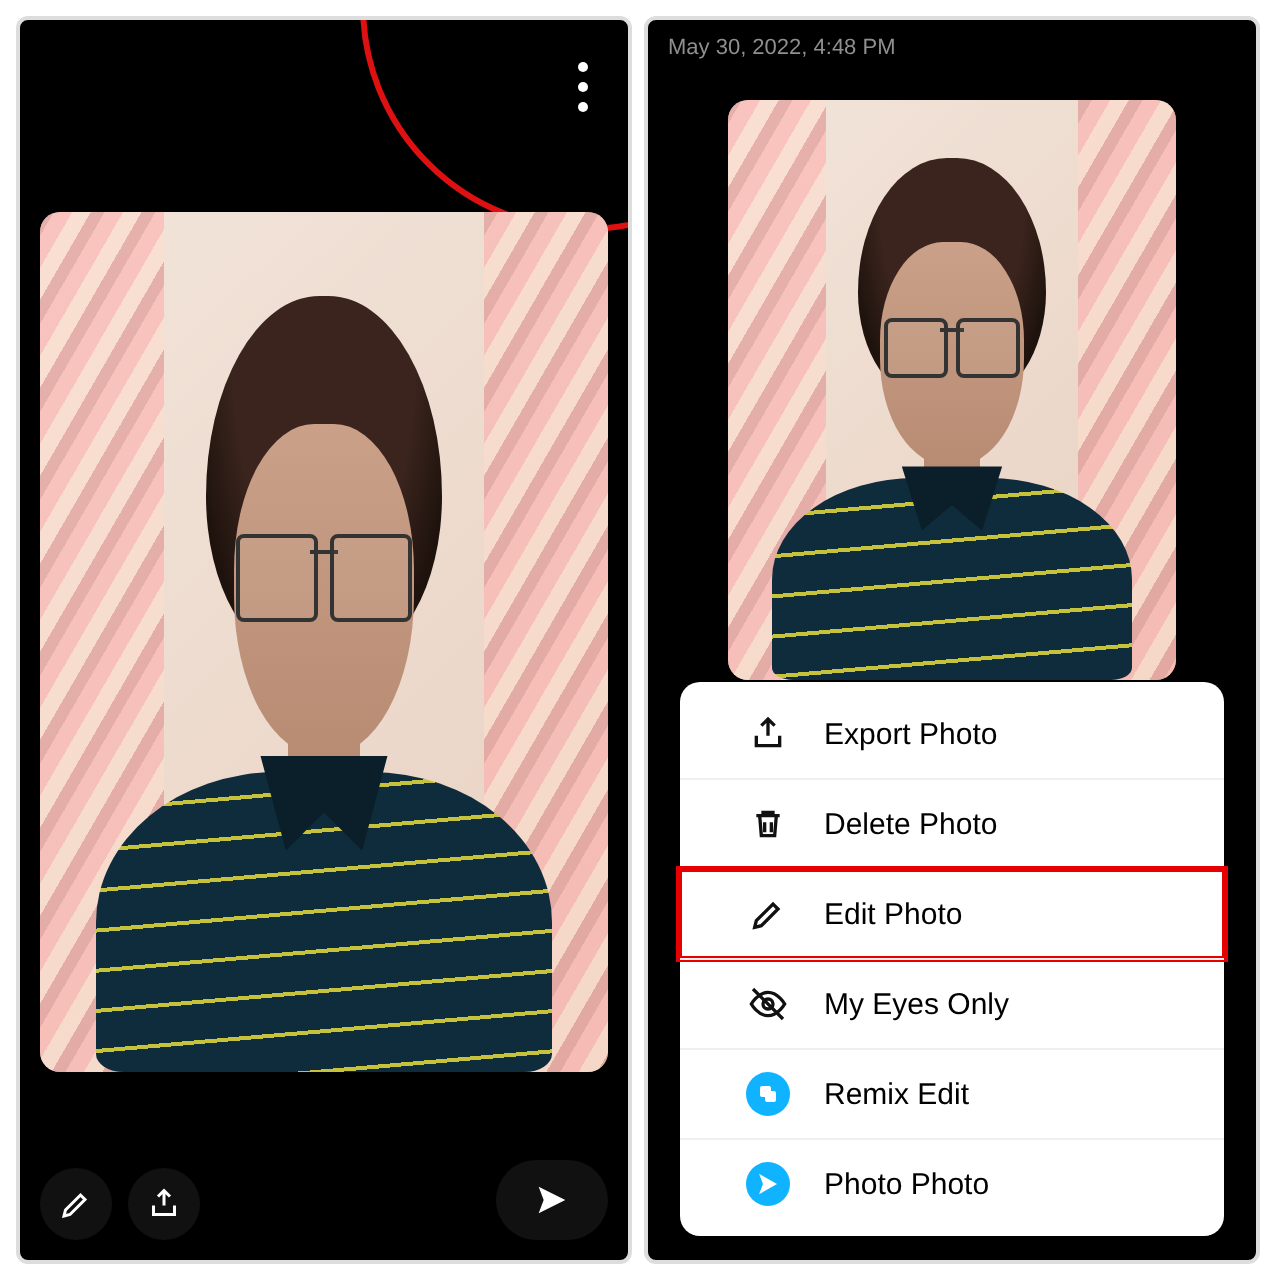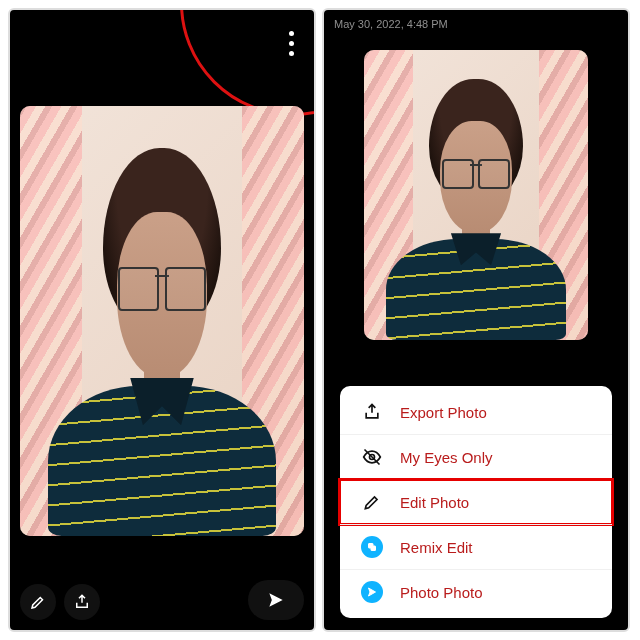--- a/index.html
+++ b/index.html
@@ -36,21 +36,21 @@
   .pill.small{width:36px;height:36px}
   .edit-btn{left:10px;bottom:0}
   .export-btn{left:54px;bottom:0}
   .send-btn{right:10px;bottom:0;width:56px;height:40px;border-radius:22px}
   .ico{display:block;stroke:#fff;fill:none;stroke-width:2}
 
   .timestamp{position:absolute;top:8px;left:10px;font-size:11px;color:#8f8f8f}
   .right .photo{left:40px;right:40px;top:40px;height:290px}
 
   .menu{position:absolute;left:16px;right:16px;bottom:12px;background:#fff;border-radius:10px;padding:4px 0}
-  .menu-item{display:flex;align-items:center;height:44px;padding:0 20px;font-size:15px;color:#b91c1c;cursor:pointer;position:relative}
+  .menu-item{display:flex;align-items:center;height:44px;padding:0 32px;font-size:15px;color:#000000;cursor:pointer;position:relative}
   .menu-item + .menu-item{border-top:1px solid #f0f0f0}
   .mi-ico{width:24px;height:24px;margin-right:16px;display:flex;align-items:center;justify-content:center}
   .mi-ico svg{stroke:#111;fill:none;stroke-width:2}
   .badge{width:22px;height:22px;border-radius:50%;background:#0fb3ff;display:flex;align-items:center;justify-content:center}
   .badge svg{stroke:#fff;fill:#fff}
   .hl{position:absolute;inset:-2px;border:3px solid #e60000;pointer-events:none}
 </style>
 </head>
 <body>
 
@@ -122,40 +122,48 @@
 
       <div class="menu-item">
         <span class="mi-ico">
           <svg width="20" height="20" viewBox="0 0 24 24">
               <path d="M12 3v10M8 7l4-4 4 4M5 13v6h14v-6"></path>
             </svg>
         </span>
         <span>Export Photo</span>
       </div>
 
+      <div class="menu-item">
+        <span class="mi-ico">
+          <svg width="20" height="20" viewBox="0 0 24 24">
+              <path d="M5 7h14M9 7V5h6v2M7 7l1 12h8l1-12M10 11v6M14 11v6"></path>
+            </svg>
+        </span>
+        <span>Delete Photo</span>
+      </div>
+
+      <div class="menu-item">
+        <span class="mi-ico">
+          <svg width="20" height="20" viewBox="0 0 24 24">
+              <path d="M4 20l4-1 10-10-3-3L5 16l-1 4z"></path>
+            </svg>
+        </span>
+        <span>Edit Photo</span>
+        <div class="hl"></div>
+      </div>
 
       <div class="menu-item">
         <span class="mi-ico">
           <svg width="20" height="20" viewBox="0 0 24 24">
               <path d="M2 12s4-7 10-7 10 7 10 7-4 7-10 7S2 12 2 12z"></path>
               <circle cx="12" cy="12" r="3"></circle>
               <path d="M3 3l18 18"></path>
             </svg>
         </span>
         <span>My Eyes Only</span>
-      </div>
-
-      <div class="menu-item">
-        <span class="mi-ico">
-          <svg width="20" height="20" viewBox="0 0 24 24">
-              <path d="M4 20l4-1 10-10-3-3L5 16l-1 4z"></path>
-            </svg>
-        </span>
-        <span>Edit Photo</span>
-        <div class="hl"></div>
       </div>
 
       <div class="menu-item">
         <span class="mi-ico">
           <span class="badge">
               <svg width="12" height="12" viewBox="0 0 24 24">
                 <rect x="5" y="5" width="9" height="9" rx="1"></rect>
                 <rect x="10" y="10" width="9" height="9" rx="1"></rect>
               </svg>
             </span>

